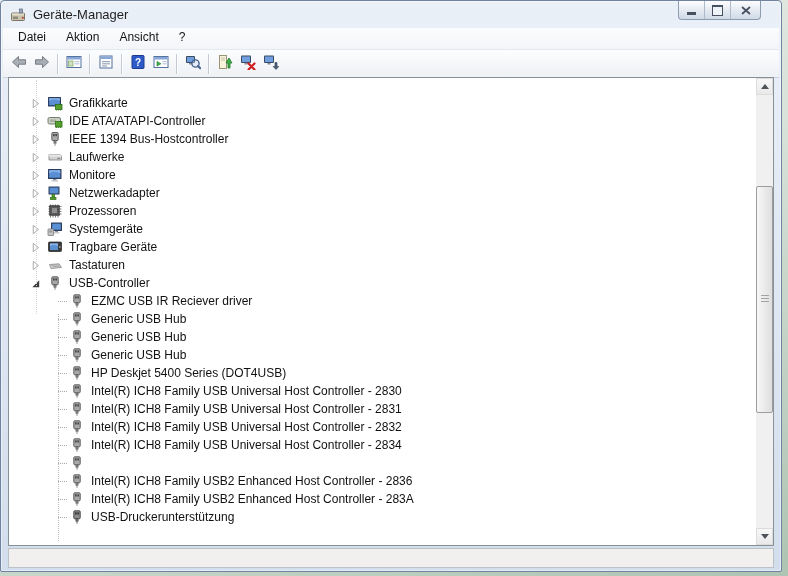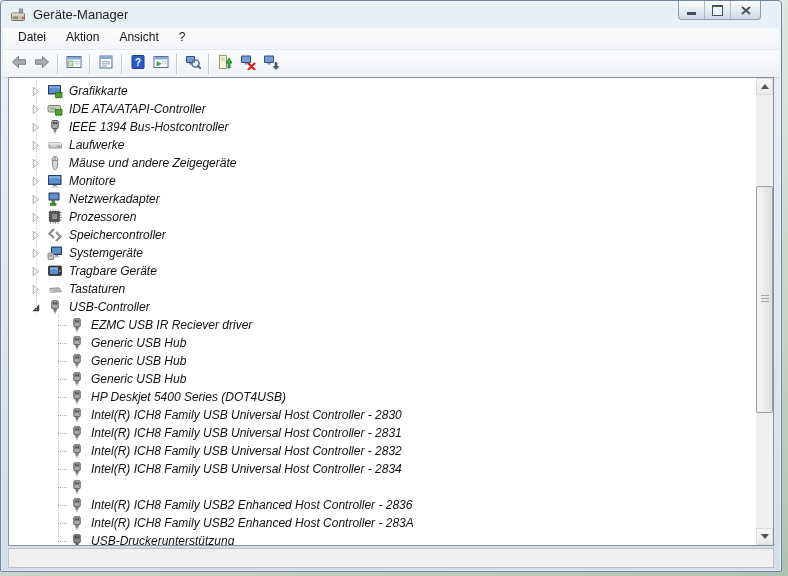--- a/index.html
+++ b/index.html
@@ -39,21 +39,21 @@
     background:linear-gradient(#fcfdfe,#eef1f5);border-bottom:1px solid #ccd2db;
   }
   .tbtn{width:23px;height:22px;display:flex;align-items:center;justify-content:center;border-radius:2px;}
   .tbtn svg{width:16px;height:16px;}
   .tsep{width:1px;height:20px;background:#c3cad4;margin:0 4px;box-shadow:1px 0 0 #ffffff;}
   
   .content{
     position:absolute;left:7px;top:76px;width:766px;height:469px;
     background:#fff;border:1px solid #8a9097;display:flex;box-sizing:border-box;
   }
-  .tree{flex:1;position:relative;overflow:hidden;padding-top:4px;font-style:italic;}
+  .tree{flex:1;position:relative;overflow:hidden;padding-top:16px;}
   .trow{height:18px;display:flex;align-items:center;padding-left:22px;white-space:nowrap;}
   .trow .tlabel{font-size:12px;color:#111;}
   .arrow{width:12px;height:11px;margin-right:4px;display:inline-flex;flex:none;}
   .arrow svg{width:10px;height:11px;}
   .ticon{width:16px;height:16px;margin-right:6px;display:inline-flex;flex:none;}
   .ticon svg{width:16px;height:16px;}
   .trow.child{padding-left:44px;}
   .stub{position:relative;width:16px;height:18px;flex:none;}
   .stub::before{content:"";position:absolute;left:5px;top:9px;width:9px;border-top:1px dotted #a9a9a9;}
   .vguide{position:absolute;border-left:1px dotted #bdbdbd;width:0;}
@@ -273,35 +273,20 @@
           <span class="tlabel">Laufwerke</span>
         </div>
         <div class="trow">
           <span class="arrow">
             <svg viewBox="0 0 10 12">
               <path d="M2 1.5 7.8 6 2 10.5z" fill="#fdfdfd" stroke="#a2a2a2"></path>
             </svg>
           </span>
           <span class="ticon">
             <svg viewBox="0 0 16 16">
-              <path d="M8 1.5c2 0 3 2 2.8 4l-.6 6c-.2 1.8-1 3-2.2 3s-2-1.2-2.2-3l-.6-6C5 3.5 6 1.5 8 1.5z" fill="#d9d9d9" stroke="#7c7c7c" stroke-width="0.9"></path>
-              <path d="M8 1.5v4" stroke="#7c7c7c" stroke-width="0.9"></path>
-              <path d="M5.3 5.5h5.4" stroke="#7c7c7c" stroke-width="0.7"></path>
-            </svg>
-          </span>
-          <span class="tlabel">Mäuse und andere Zeigegeräte</span>
-        </div>
-        <div class="trow">
-          <span class="arrow">
-            <svg viewBox="0 0 10 12">
-              <path d="M2 1.5 7.8 6 2 10.5z" fill="#fdfdfd" stroke="#a2a2a2"></path>
-            </svg>
-          </span>
-          <span class="ticon">
-            <svg viewBox="0 0 16 16">
               <rect x="1" y="2" width="13.5" height="10" rx="0.5" fill="#2c3e5f"></rect>
               <rect x="2.2" y="3.2" width="11" height="7.5" fill="#5b8fd4"></rect>
               <path d="M2.2 3.2h11v3c-4-1.8-7.5-1.8-11 0z" fill="#8ab4e8"></path>
               <rect x="6" y="12" width="3.5" height="1.3" fill="#8a8f98"></rect>
               <rect x="4.5" y="13.3" width="6.5" height="1.2" fill="#b9bec6"></rect>
             </svg>
           </span>
           <span class="tlabel">Monitore</span>
         </div>
         <div class="trow">
@@ -327,34 +312,20 @@
             </svg>
           </span>
           <span class="ticon">
             <svg viewBox="0 0 16 16">
               <path d="M3.5 1.5v2M6 1.5v2M8.5 1.5v2M11 1.5v2M3.5 12.5v2M6 12.5v2M8.5 12.5v2M11 12.5v2M1.5 3.5h2M1.5 6h2M1.5 8.5h2M1.5 11h2M12.5 3.5h2M12.5 6h2M12.5 8.5h2M12.5 11h2" stroke="#6f6f6f" stroke-width="0.9"></path>
               <rect x="2.8" y="2.8" width="9.4" height="9.4" fill="#5a5a5a" stroke="#3a3a3a"></rect>
               <rect x="5" y="5" width="5" height="5" fill="#8f8f8f"></rect>
             </svg>
           </span>
           <span class="tlabel">Prozessoren</span>
-        </div>
-        <div class="trow">
-          <span class="arrow">
-            <svg viewBox="0 0 10 12">
-              <path d="M2 1.5 7.8 6 2 10.5z" fill="#fdfdfd" stroke="#a2a2a2"></path>
-            </svg>
-          </span>
-          <span class="ticon">
-            <svg viewBox="0 0 16 16">
-              <path d="M7 2 2.5 6.5 7 11" fill="none" stroke="#8f8f8f" stroke-width="2.4"></path>
-              <path d="M9 5 13.5 9.5 9 14" fill="none" stroke="#8f8f8f" stroke-width="2.4"></path>
-            </svg>
-          </span>
-          <span class="tlabel">Speichercontroller</span>
         </div>
         <div class="trow">
           <span class="arrow">
             <svg viewBox="0 0 10 12">
               <path d="M2 1.5 7.8 6 2 10.5z" fill="#fdfdfd" stroke="#a2a2a2"></path>
             </svg>
           </span>
           <span class="ticon">
             <svg viewBox="0 0 16 16">
               <rect x="4" y="1.5" width="11" height="8.5" rx="0.5" fill="#2c3e5f"></rect>

